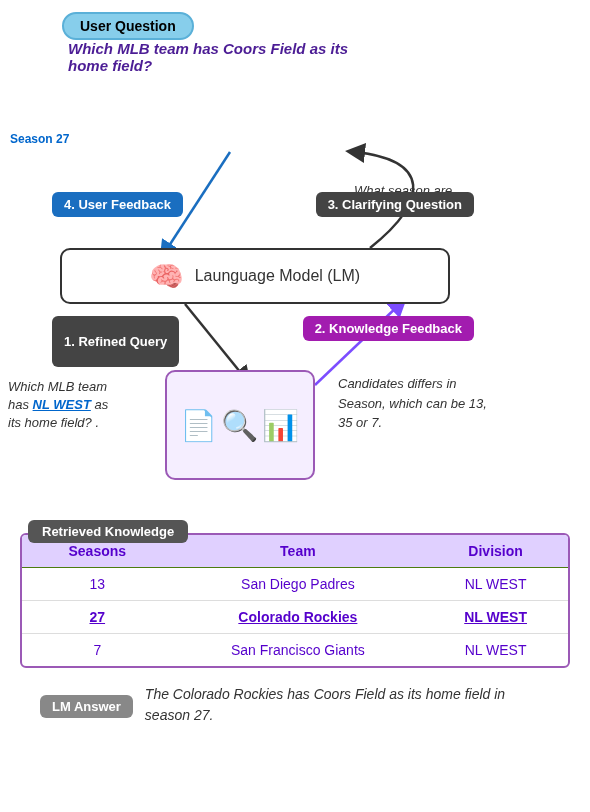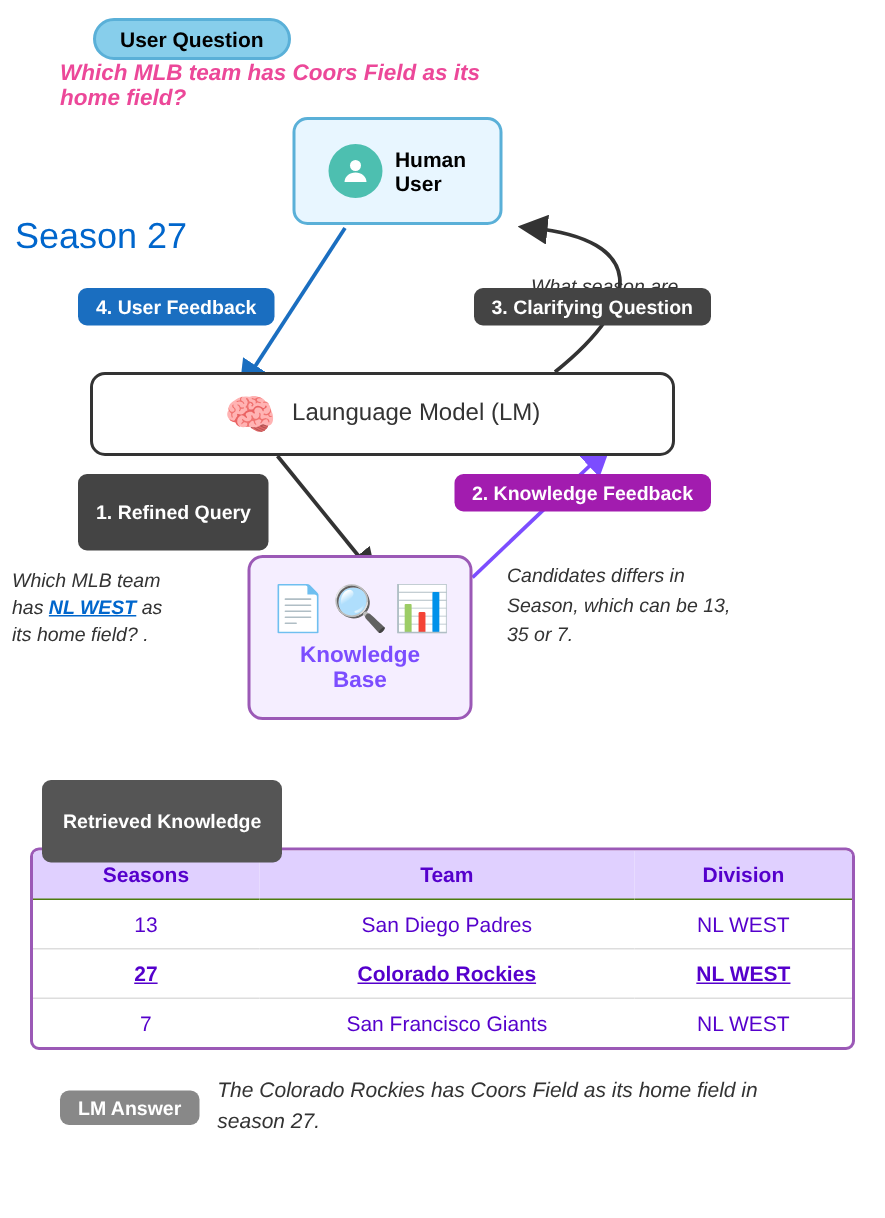--- a/index.html
+++ b/index.html
@@ -30,23 +30,23 @@
       font-size: 14px;
       font-weight: bold;
       color: #000;
       border: 2px solid #5ab0d8;
     }
 
     
     .question-text {
       position: absolute;
       top: 40px;
-      left: 40px;
+      left: 68px;
       font-size: 15px;
-      color: #ec4899;
+      color: #4c1d95;
       font-style: italic;
       font-weight: bold;
       width: 300px;
     }
 
     
     .human-user-box {
       position: absolute;
       top: 78px;
       left: 195px;
@@ -73,24 +73,24 @@
     }
     .human-user-box .user-label {
       font-size: 14px;
       font-weight: bold;
       color: #000;
     }
 
     
     .season-label {
       position: absolute;
-      top: 144px;
+      top: 132px;
       left: 10px;
-      font-size: 24px;
-      font-weight: normal;
+      font-size: 12px;
+      font-weight: bold;
       color: #0066cc;
     }
 
     
     .clarifying-text {
       position: absolute;
       top: 136px;
       right: 10px;
       font-size: 13px;
       color: #333;
@@ -252,21 +252,21 @@
     .retrieved-knowledge-wrapper {
       position: relative;
       margin-bottom: 16px;
     }
 
     .retrieved-badge {
       display: inline-block;
       background: #555;
       color: #fff;
       border-radius: 6px;
-      padding: 20px 14px;
+      padding: 4px 14px;
       font-size: 13px;
       font-weight: bold;
       position: relative;
       top: 10px;
       left: 8px;
       z-index: 2;
     }
 
     .knowledge-table {
       border: 2px solid #9b59b6;
@@ -356,29 +356,20 @@
       <marker id="arrowPurple" markerWidth="8" markerHeight="8" refX="4" refY="4" orient="auto">
         <path d="M0,0 L8,4 L0,8 Z" fill="#7c4dff"></path>
       </marker>
     </defs>
   </svg>
 
   <div class="user-question-badge">User Question</div>
 
   <div class="question-text">Which MLB team has Coors Field as its home field?</div>
 
-  <div class="human-user-box">
-    <div class="user-icon">
-      <svg width="22" height="22" viewBox="0 0 24 24" fill="white">
-        <circle cx="12" cy="8" r="4"></circle>
-        <path d="M4 20c0-4 3.6-7 8-7s8 3 8 7" fill="white"></path>
-      </svg>
-    </div>
-    <div class="user-label">Human<br>User</div>
-  </div>
 
   <div class="season-label">Season 27</div>
 
   <div class="clarifying-text">What season are<br>you asking about?</div>
 
   <div class="user-feedback-badge">4. User Feedback</div>
 
   <div class="clarifying-badge">3. Clarifying Question</div>
 
   <div class="lm-box">
@@ -389,21 +380,20 @@
   <div class="refined-badge">1. Refined Query</div>
 
   <div class="knowledge-feedback-badge">2. Knowledge Feedback</div>
 
   <div class="kb-box">
     <div class="kb-icons">
       <span>📄</span>
       <span>🔍</span>
       <span>📊</span>
     </div>
-    <div class="kb-label">Knowledge<br>Base</div>
   </div>
 
   <div class="refined-text">
     Which MLB team<br>has <span class="highlight-blue">NL WEST</span> as<br>its home field? .
   </div>
 
   <div class="candidates-text">Candidates differs
 in Season, which
 can be 13, 35 or 7.</div>
 

